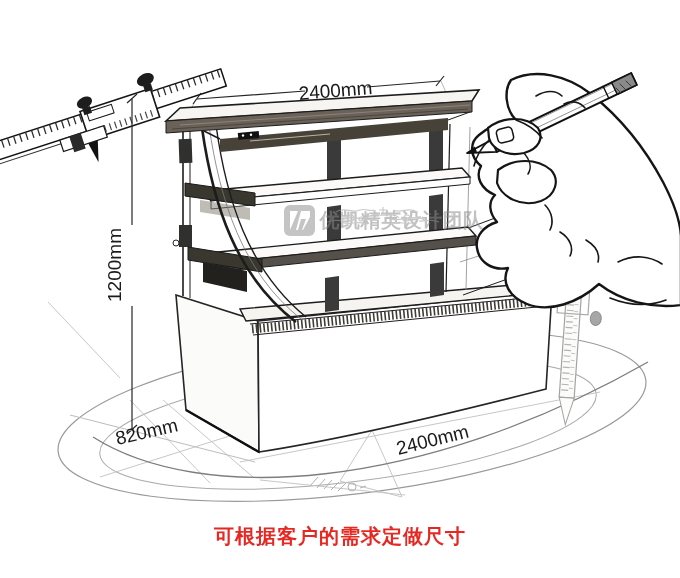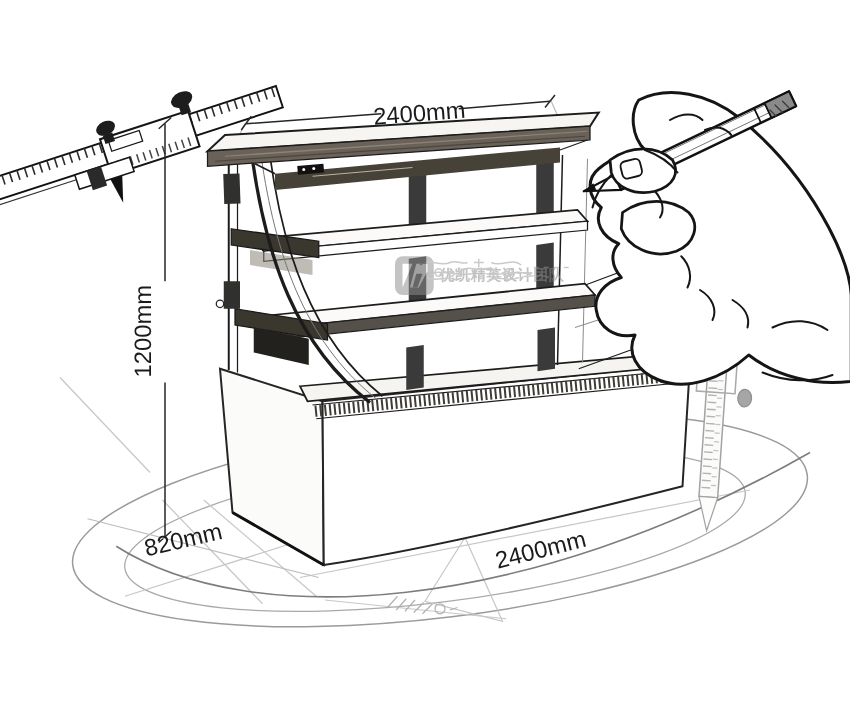--- a/index.html
+++ b/index.html
@@ -11,21 +11,21 @@
   .dim-text{font-family:"Liberation Sans",sans-serif;font-size:19px;fill:#1b1b1b;}
   .watermark{
     position:absolute;left:281px;top:204px;width:205px;opacity:.52;
     color:#8f8f8f;text-align:center;pointer-events:none;
   }
   .wm-brand-row{display:flex;align-items:center;justify-content:center;gap:5px;margin-top:1px;}
   .wm-logo{
     width:31px;height:31px;background:#8f8f8f;border-radius:6px;position:relative;flex:0 0 auto;
   }
   .wm-logo svg{position:absolute;left:0;top:0;}
-  .wm-brand{font-size:12px;font-weight:bold;letter-spacing:.5px;white-space:nowrap;color:#8a8a8a;}
+  .wm-brand{font-size:20px;font-weight:bold;letter-spacing:.5px;white-space:nowrap;color:#8a8a8a;}
   .wm-site{font-size:11px;letter-spacing:3.5px;margin-top:1px;color:#979797;white-space:nowrap;}
   .note{
     position:absolute;left:0;right:0;top:523px;text-align:center;
     font-size:20px;font-weight:600;letter-spacing:1px;color:#e62823;
   }
 </style>
 </head>
 <body>
 
 <div class="canvas">
@@ -229,14 +229,15 @@
       <path d="M55,8 C63,2 71,10 79,6 C85,4 89,8 93,6"></path>
       <path d="M112,6 C120,10 128,2 136,8"></path>
       <circle cx="70" cy="14" r="3"></circle>
           <circle cx="126" cy="14" r="3"></circle>
       <path d="M60,18 C68,22 76,16 84,20 M110,20 C118,16 126,22 134,18"></path>
       <path d="M146,10 L178,10" stroke-dasharray="4,4"></path>
     </g>
   </svg>
 </div>
 
+<div class="note">可根据客户的需求定做尺寸</div>
 
 </div>
 
 </body></html>

